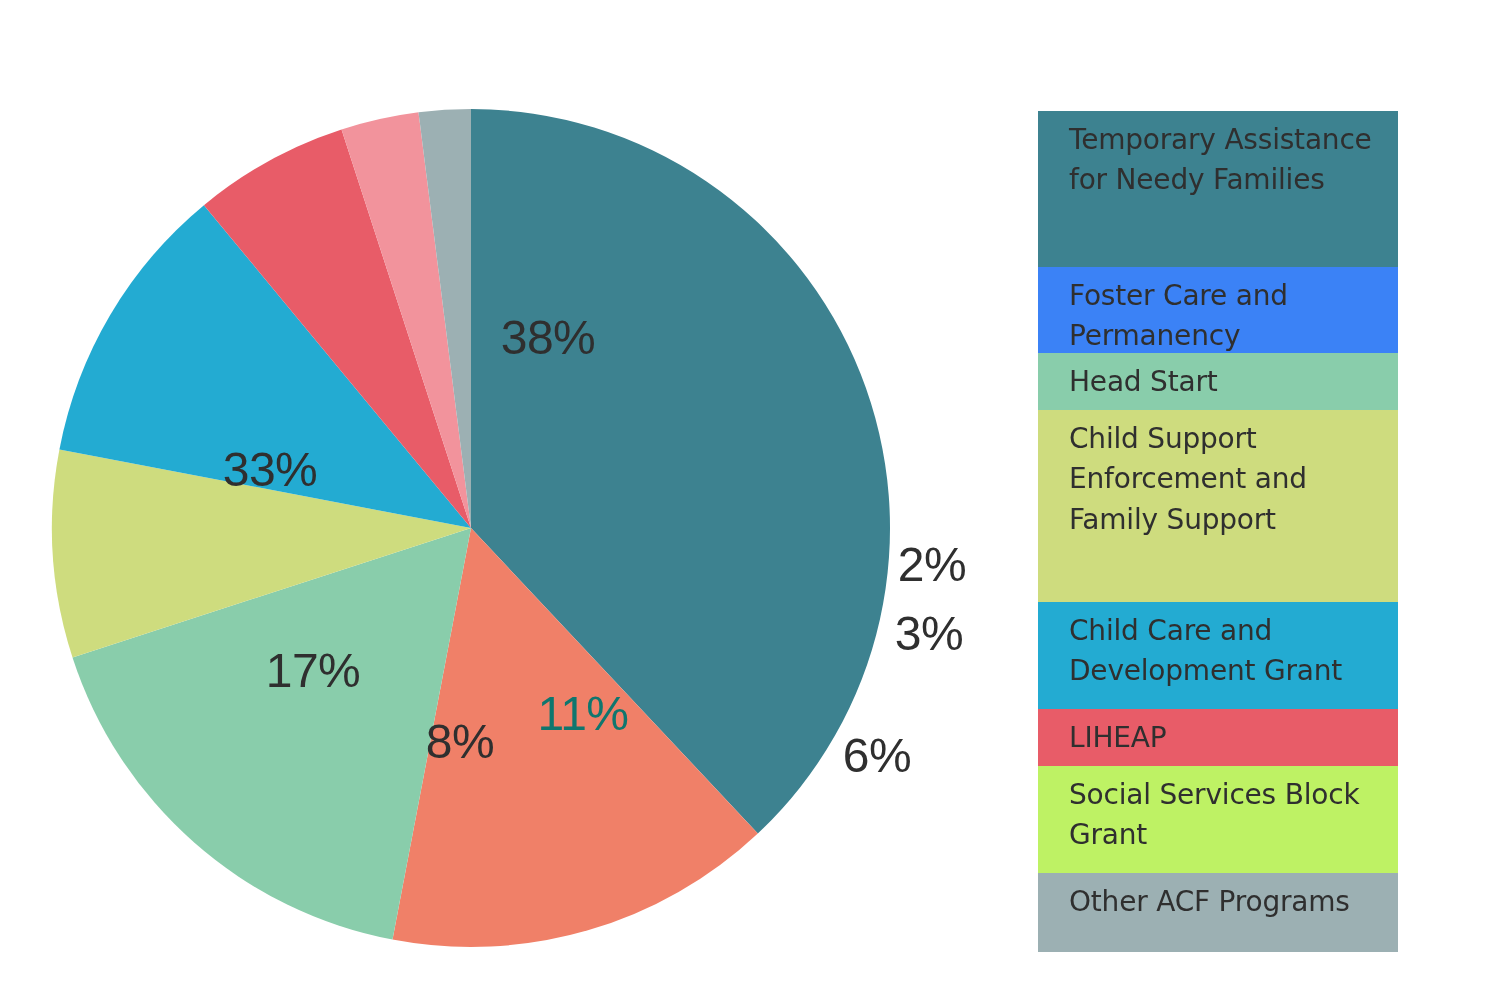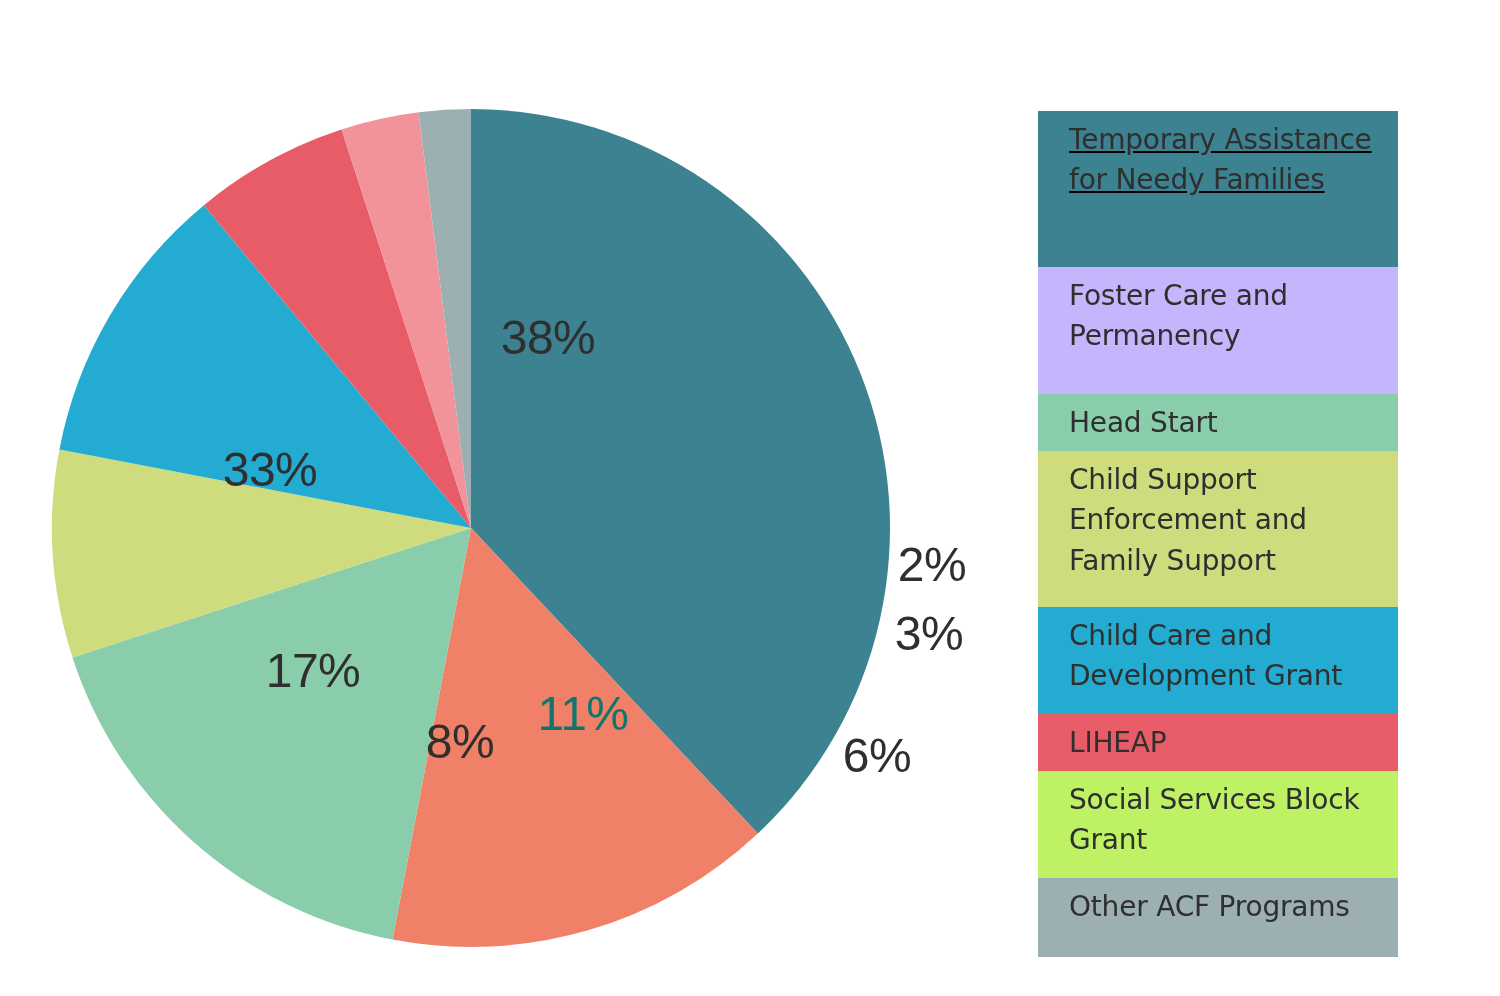--- a/index.html
+++ b/index.html
@@ -94,30 +94,30 @@
         <div class="slice-label" style="left: 313px; top: 671px; color: rgb(47, 47, 47);">17%</div>
         <div class="slice-label" style="left: 460px; top: 742px; color: rgb(47, 47, 47);">8%</div>
         <div class="slice-label" style="left: 583px; top: 714px; color: #0f766e;">11%</div>
         <div class="slice-label" style="left: 877px; top: 756px; color: rgb(47, 47, 47);">6%</div>
         <div class="slice-label" style="left: 929px; top: 634px; color: rgb(47, 47, 47);">3%</div>
         <div class="slice-label" style="left: 932px; top: 565px; color: rgb(47, 47, 47);">2%</div>
       </div>
   </div>
 
   <div id="legend">
-      <div class="legend-row" style="background: rgb(61, 130, 144); height: 156px; text-decoration: underline;">
+      <div class="legend-row" style="background: rgb(61, 130, 144); height: 156px;">
         <span class="legend-text">Temporary Assistance for Needy Families</span>
       </div>
-      <div class="legend-row" style="background: #c4b5fd; height: 127px;">
+      <div class="legend-row" style="background: #3b82f6; height: 86px;">
         <span class="legend-text">Foster Care and Permanency</span>
       </div>
       <div class="legend-row" style="background: rgb(137, 205, 171); height: 57px;">
         <span class="legend-text">Head Start</span>
       </div>
-      <div class="legend-row" style="background: rgb(206, 220, 126); height: 156px;">
+      <div class="legend-row" style="background: rgb(206, 220, 126); height: 192px;">
         <span class="legend-text">Child Support Enforcement and Family Support</span>
       </div>
       <div class="legend-row" style="background: rgb(35, 171, 210); height: 107px;">
         <span class="legend-text">Child Care and Development Grant</span>
       </div>
       <div class="legend-row" style="background: rgb(232, 92, 104); height: 57px;">
         <span class="legend-text">LIHEAP</span>
       </div>
       <div class="legend-row" style="background: #bef264; height: 107px;">
         <span class="legend-text">Social Services Block Grant</span>

